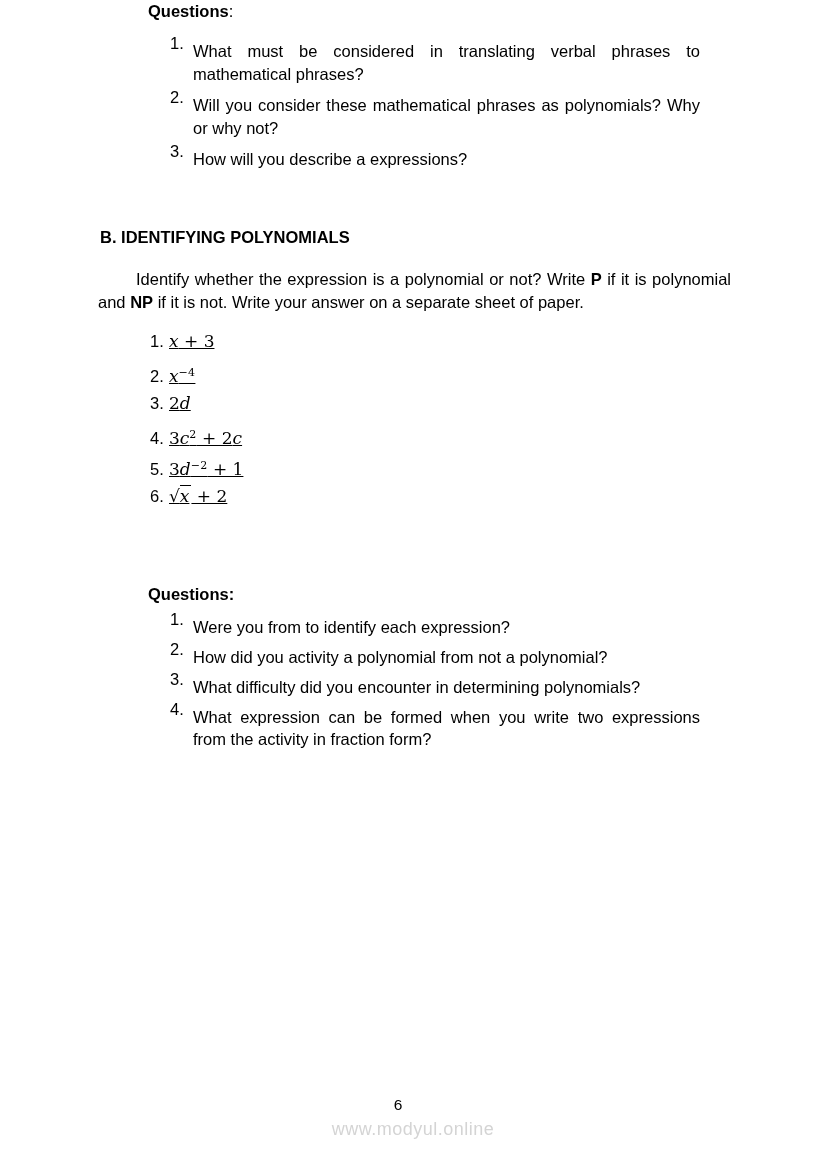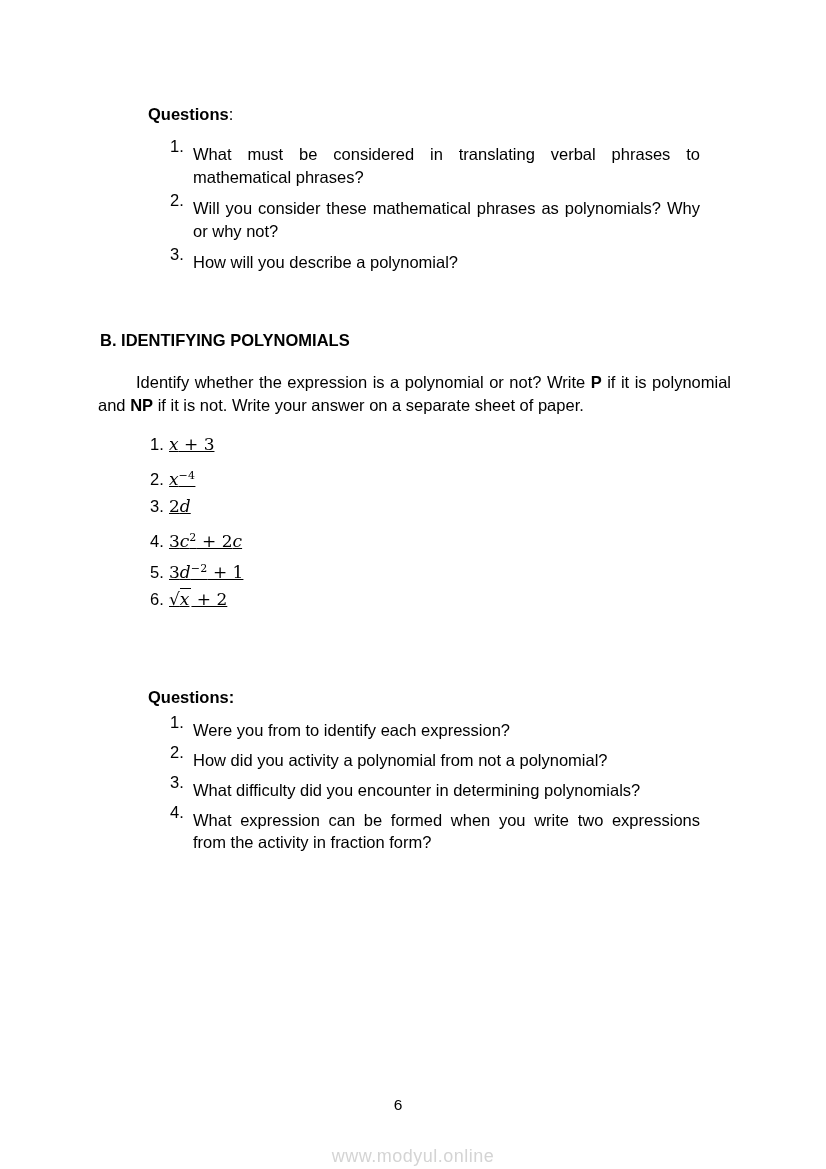--- a/index.html
+++ b/index.html
@@ -6,21 +6,20 @@
   html,body { background:#ffffff; }
   .page {
     position:relative;
     width:826px; height:1169px;
     margin:0 auto;
     background:#ffffff;
     color:#000;
     font-family:"Liberation Sans", sans-serif;
     font-size:16.5px;
     line-height:23px;
-    padding-top:103px;
     overflow:hidden;
   }
   .bold { font-weight:bold; }
 
   
   .q-top-heading { margin-left:148px; }
   .q-top-heading .h-label { font-weight:bold; }
   .q-list { margin:9px 0 0 170px; width:530px; }
   .q-item { display:flex; }
   .q-item .num { width:23px; flex:0 0 23px; }
@@ -59,21 +58,20 @@
   .page-number {
     position:absolute; top:1096px; left:0; width:796px;
     text-align:center; font-size:15.5px; line-height:18px;
   }
   .watermark {
     position:absolute; top:1119px; left:0; width:826px;
     text-align:center;
     font-size:18px; line-height:20px;
     color:#d4d4d4;
     letter-spacing:0.5px;
-    margin-top:27px;
   }
 </style>
 </head>
 <body>
 
 <div class="page">
 
   <div class="q-top-heading">
     <span class="h-label">Questions</span><span>:</span>
   </div>
@@ -82,21 +80,21 @@
     <div class="q-item">
       <span class="num">1.</span>
       <span class="txt">What must be considered in translating verbal phrases to mathematical phrases?</span>
     </div>
     <div class="q-item">
       <span class="num">2.</span>
       <span class="txt">Will you consider these mathematical phrases as polynomials? Why or why not?</span>
     </div>
     <div class="q-item">
       <span class="num">3.</span>
-      <span class="txt">How will you describe a polynomial?</span>
+      <span class="txt">How will you describe a expressions?</span>
     </div>
   </div>
 
   <div class="b-heading">B. IDENTIFYING POLYNOMIALS</div>
 
   <p class="b-intro"><span>Identify whether the expression is a polynomial or not? Write </span><span class="bold">P</span><span> if it is polynomial and </span><span class="bold">NP</span><span> if it is not. Write your answer on a separate sheet of paper.</span></p>
 
   <div class="math-list">
 
     <div class="math-item">

